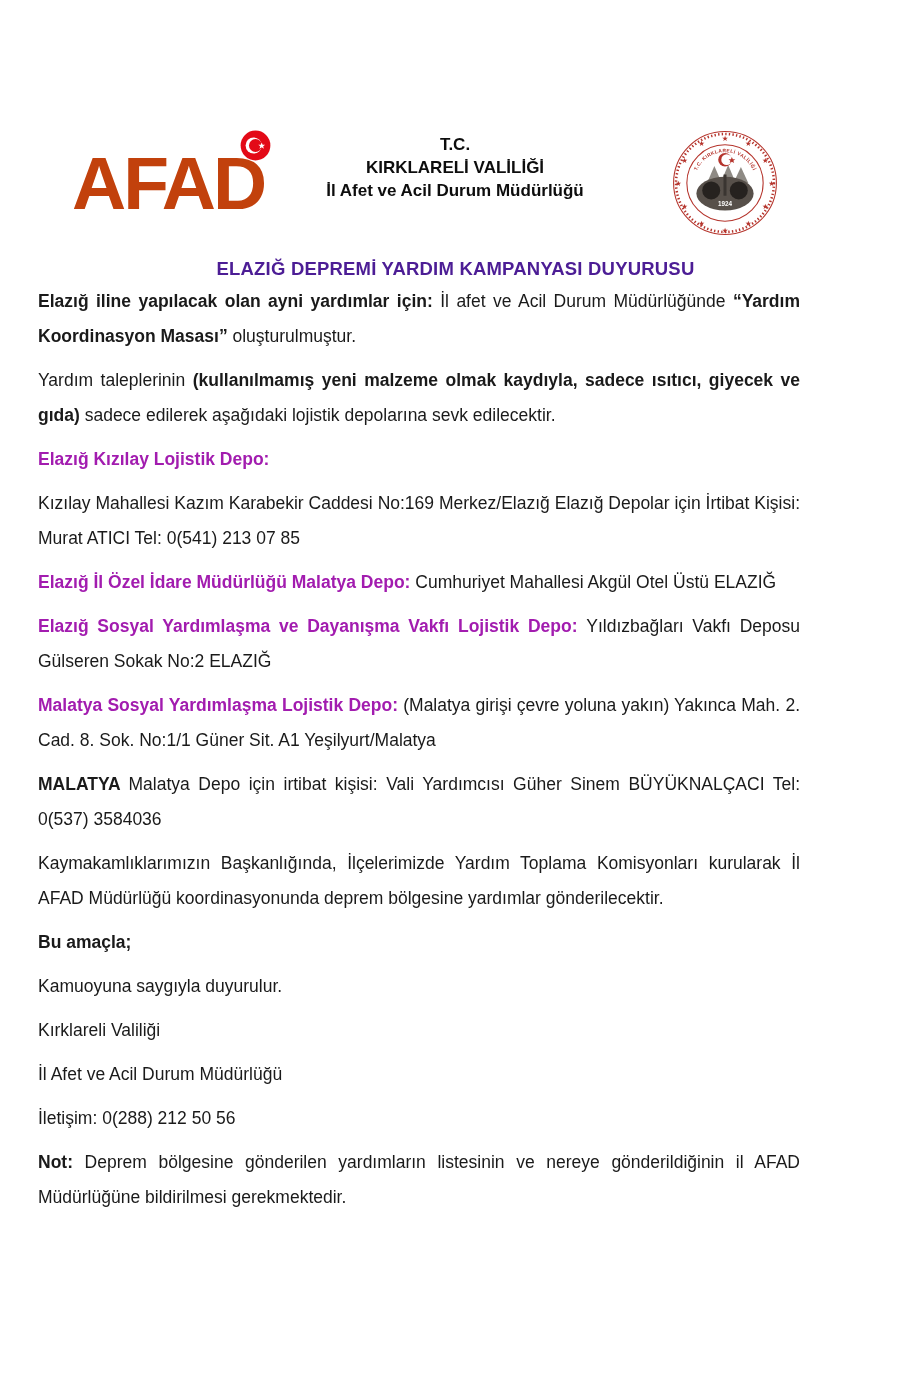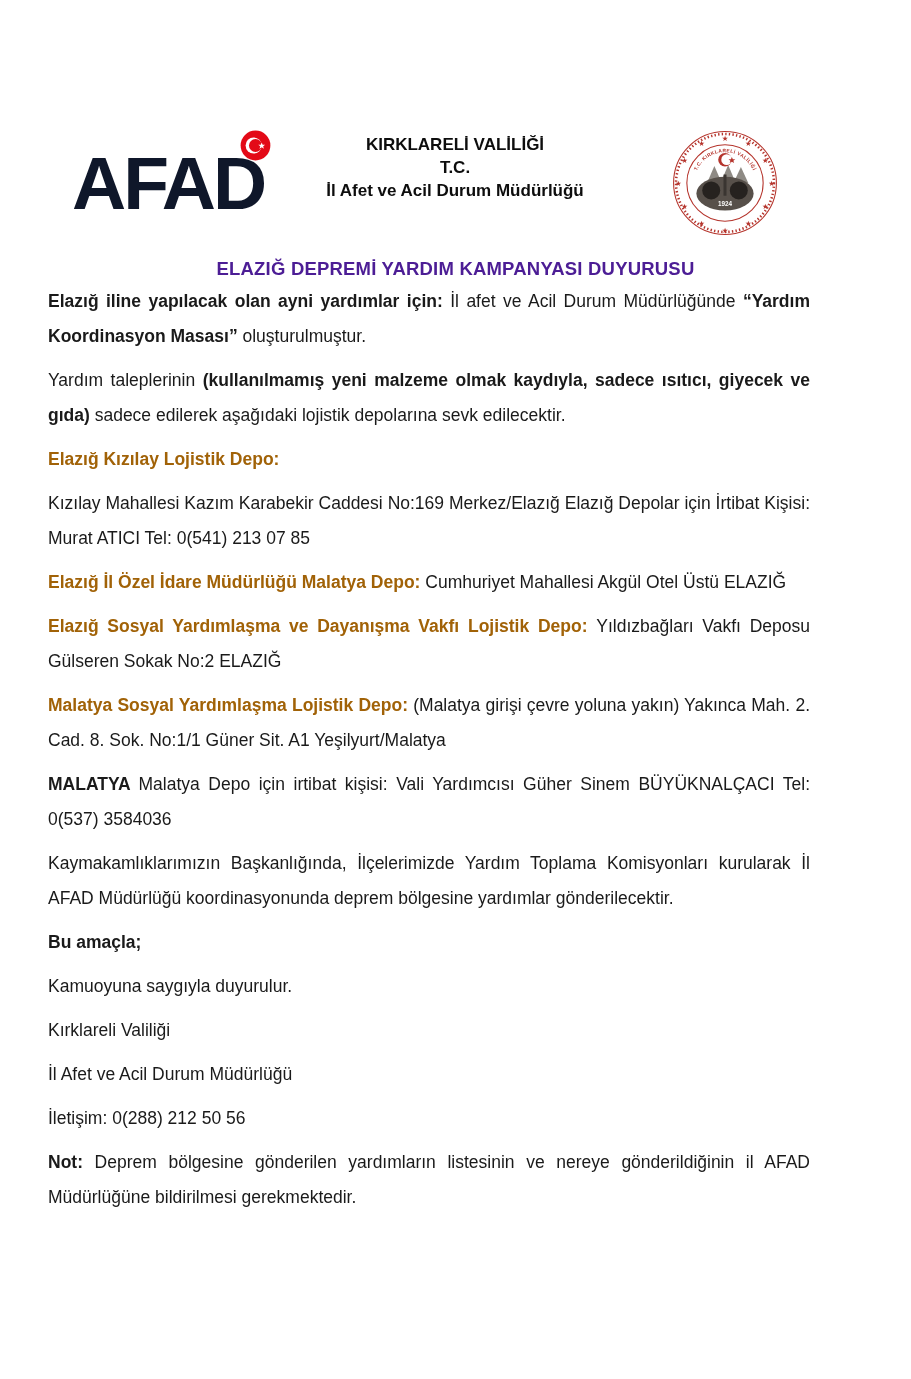--- a/index.html
+++ b/index.html
@@ -35,47 +35,47 @@
 
   
   .doc-title{
     position:absolute;left:0;top:258px;width:911px;
     text-align:center;font-size:18.5px;font-weight:bold;color:#4c1d95;
     letter-spacing:0.2px;
   }
 
   
   .doc-body{
-    position:absolute;left:48px;top:284px;width:762px;
+    position:absolute;left:38px;top:284px;width:762px;
     font-size:17.5px;line-height:35px;
     text-align:justify;
   }
   .doc-body p{margin:0 0 9px 0;}
   .run-regular{font-weight:normal;}
   .run-bold{font-weight:bold;}
-  .run-heading{font-weight:bold;color:#a16207;}
+  .run-heading{font-weight:bold;color:#a21caf;}
 </style>
 </head>
 <body>
 
 <div class="page">
 
   <div class="afad-logo">
-    <div class="afad-text" style="color:#0f172a;">AFAD</div>
+    <div class="afad-text" style="color:#c2410c;">AFAD</div>
     <svg class="afad-flag" viewBox="0 0 100 100">
       <circle cx="50" cy="50" r="48" fill="#e30a17"></circle>
       <circle cx="44" cy="50" r="26" fill="#ffffff"></circle>
       <circle cx="50" cy="50" r="21" fill="#e30a17"></circle>
       <polygon fill="#ffffff" points="70,40 73,47.5 81,47.5 74.7,52.5 77,60.5 70,55.6 63,60.5 65.3,52.5 59,47.5 67,47.5"></polygon>
     </svg>
   </div>
 
   <div class="org-block">
+    <div class="org-line">T.C.</div>
     <div class="org-line">KIRKLARELİ VALİLİĞİ</div>
-    <div class="org-line">T.C.</div>
     <div class="org-line">İl Afet ve Acil Durum Müdürlüğü</div>
   </div>
 
   <svg class="seal" viewBox="0 0 100 100">
     <defs>
       <path id="arcTop" d="M 21 50 A 29 29 0 0 1 79 50"></path>
     </defs>
     <circle cx="50" cy="50" r="48.5" fill="none" stroke="#b5342c" stroke-width="1"></circle>
     <circle cx="50" cy="50" r="46.2" fill="none" stroke="#b5342c" stroke-width="2.4" stroke-dasharray="1.3 2.1"></circle>
     <circle cx="50" cy="50" r="36" fill="#ffffff" stroke="#b5342c" stroke-width="1"></circle>

